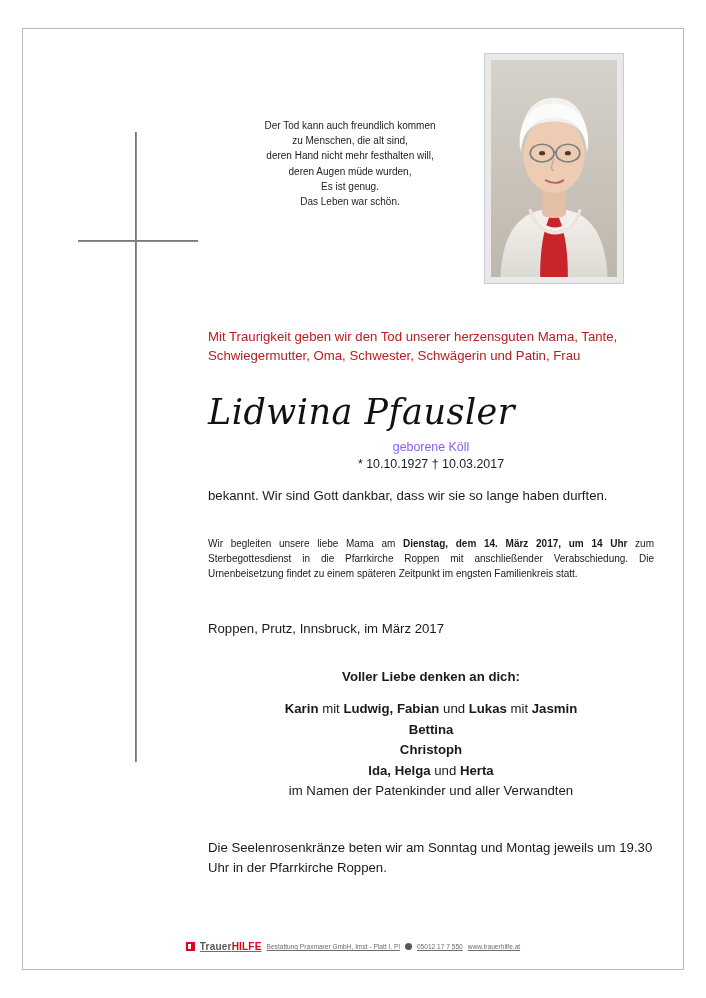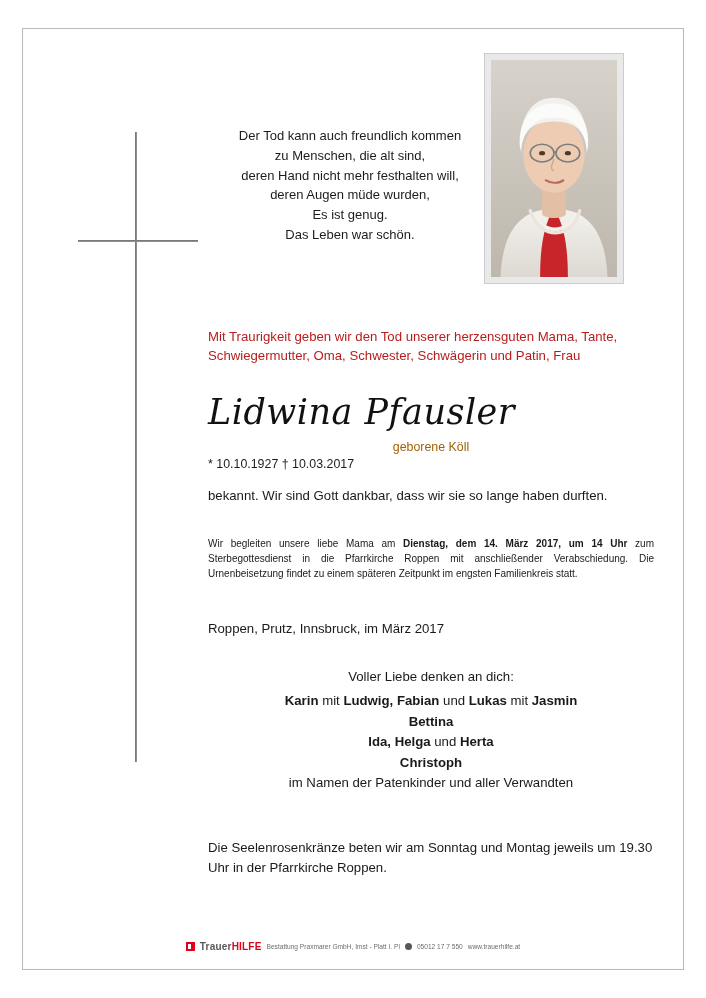--- a/index.html
+++ b/index.html
@@ -75,24 +75,24 @@
     position: relative;
     overflow: hidden;
     background: #c9c4bd;
   }
   .portrait svg { display: block; width: 100%; height: 100%; }
 
   
   .poem {
     position: absolute;
     left: 208px;
-    top: 126px;
+    top: 118px;
     width: 284px;
     text-align: center;
-    font-size: 13px;
+    font-size: 10px;
     line-height: 1.52;
     color: #1c1c1c;
   }
   .intro {
     position: absolute;
     left: 208px;
     top: 327px;
     width: 446px;
     font-size: 13.2px;
     line-height: 1.45;
@@ -110,28 +110,28 @@
     letter-spacing: 0.5px;
     color: #111111;
   }
   .maiden {
     position: absolute;
     left: 208px;
     top: 440px;
     width: 446px;
     text-align: center;
     font-size: 12.4px;
-    color: #a16207;
+    color: #8b5cf6;
   }
   .dates {
     position: absolute;
     left: 208px;
     top: 457px;
     width: 446px;
-    text-align: left;
+    text-align: center;
     font-size: 12.4px;
     color: #1c1c1c;
   }
   .known {
     position: absolute;
     left: 208px;
     top: 486px;
     width: 446px;
     font-size: 13.2px;
     line-height: 1.45;
@@ -154,21 +154,21 @@
   }
   .mourners {
     position: absolute;
     left: 208px;
     top: 667px;
     width: 446px;
     text-align: center;
     font-size: 13.2px;
     line-height: 1.55;
   }
-  .mourners .lead { margin-bottom: 4px; }
+  .mourners .lead { margin-bottom: 12px; font-weight: bold; }
   .rosary {
     position: absolute;
     left: 208px;
     top: 838px;
     width: 446px;
     font-size: 13.2px;
     line-height: 1.5;
   }
   b { font-weight: bold; }
 
@@ -178,20 +178,21 @@
     left: 0;
     top: 941px;
     width: 706px;
     text-align: center;
     font-size: 6.5px;
     color: #6d6d6d;
     display: flex;
     align-items: center;
     justify-content: center;
     gap: 5px;
+    text-decoration: underline;
   }
   .footer .logo-mark {
     display: inline-block;
     width: 9px;
     height: 9px;
     background: #e2001a;
     position: relative;
   }
   .footer .logo-mark:after {
     content: "";
@@ -291,22 +292,22 @@
     <span>Wir begleiten unsere liebe Mama am </span><b>Dienstag, dem 14. März 2017, um 14 Uhr</b><span> zum Sterbegottesdienst in die Pfarrkirche Roppen mit anschließender Verabschiedung. Die Urnenbeisetzung findet zu einem späteren Zeitpunkt im engsten Familienkreis statt.</span>
   </div>
 
   <div class="places">Roppen, Prutz, Innsbruck, im März 2017</div>
 
   <div class="mourners">
     <div class="lead">Voller Liebe denken an dich:</div>
     <div id="mourner-lines">
         <div><b>Karin</b><span> mit </span><b>Ludwig, Fabian</b><span> und </span><b>Lukas</b><span> mit </span><b>Jasmin</b></div>
         <div><b>Bettina</b></div>
+        <div><b>Christoph</b></div>
         <div><b>Ida, Helga</b><span> und </span><b>Herta</b></div>
-        <div><b>Christoph</b></div>
         <div><span>im Namen der Patenkinder und aller Verwandten</span></div>
       </div>
   </div>
 
   <div class="rosary">Die Seelenrosenkränze beten wir am Sonntag und Montag jeweils um 19.30 Uhr in der Pfarrkirche Roppen.</div>
 
   <div class="footer">
     <span class="logo-mark"></span>
     <span class="logo-text"><span>Trauer</span><span class="hilfe">HILFE</span></span>
     <span class="meta">Bestattung Praxmarer GmbH, Imst - Platt I. Pl</span>

